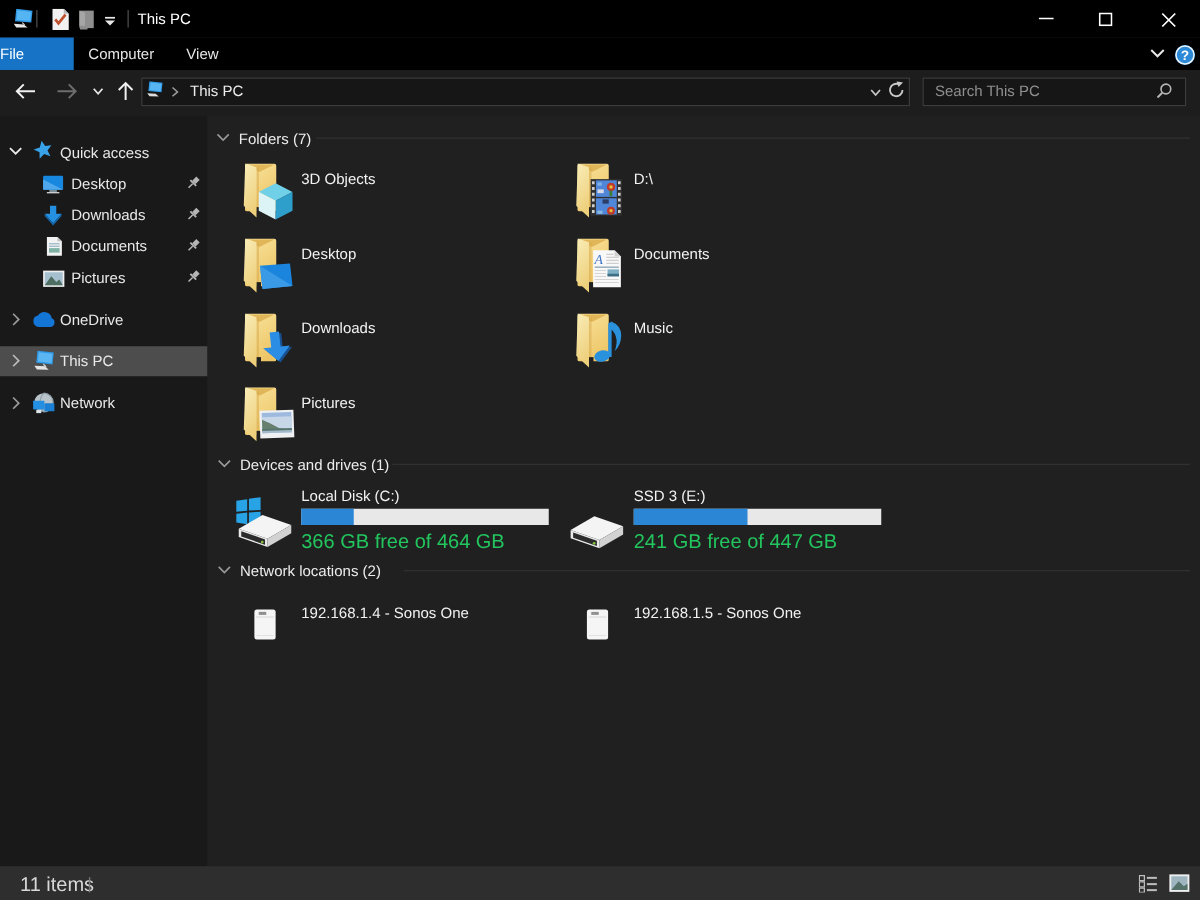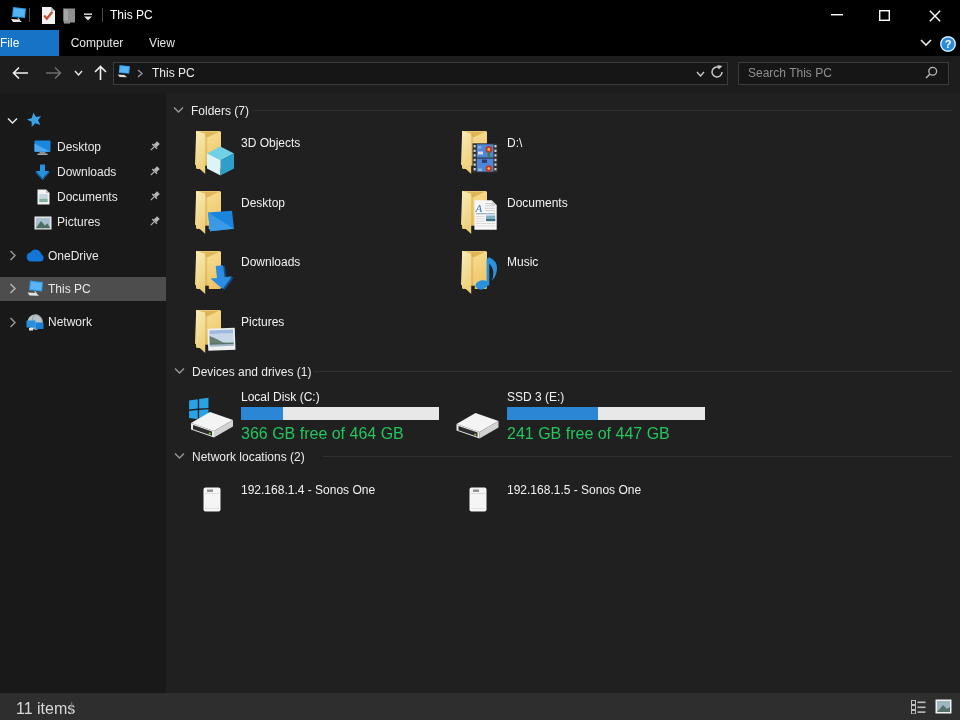--- a/index.html
+++ b/index.html
@@ -133,20 +133,23 @@
   </svg>
 
   <div class="abs" id="sidebar"></div>
 
   <svg class="abs" style="left:7px;top:117px" width="11" height="8" viewBox="0 0 11 8">
       <polyline points="1,1.5 5.5,6 10,1.5" stroke="#e8e8e8" stroke-width="1.5" fill="none"></polyline>
     </svg>
   <svg class="abs" style="left:26px;top:112px" width="17" height="17" viewBox="0 0 17 17">
     <polygon points="9.5,0.5 11.6,5.6 17,5.9 12.8,9.6 14.2,15 9.3,12.1 4.6,15.3 5.7,9.8 1.3,6.3 6.8,5.7" fill="#38a1e8" transform="rotate(-12 9 8) scale(0.93)"></polygon>
   </svg>
+  <div class="abs srow" style="top:110px">
+      <span class="lbl" style="left:48px">Quick access</span>
+    </div>
 
   <svg class="abs" style="left:34px;top:140px" width="17" height="15" viewBox="0 0 17 15">
     <rect x="0.5" y="0.5" width="16" height="11.2" rx="1" fill="#1787df"></rect>
     <polygon points="0.5,3.5 16.5,11.7 0.5,11.7" fill="#4fa8ec"></polygon>
     <rect x="5.5" y="12.2" width="6" height="1.2" fill="#9bb3bd"></rect>
     <rect x="3.5" y="13.6" width="10" height="1.2" fill="#c9cdd0"></rect>
   </svg>
   <div class="abs srow" style="top:135px">
       <span class="lbl" style="left:57px">Desktop</span>
     </div>

